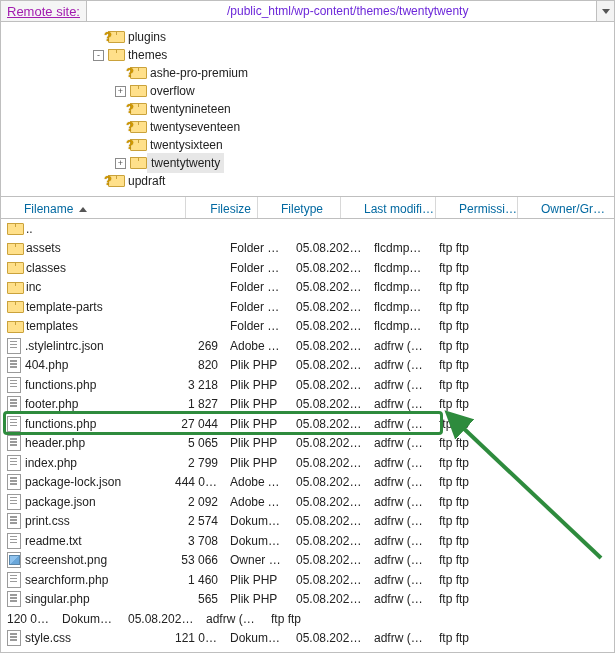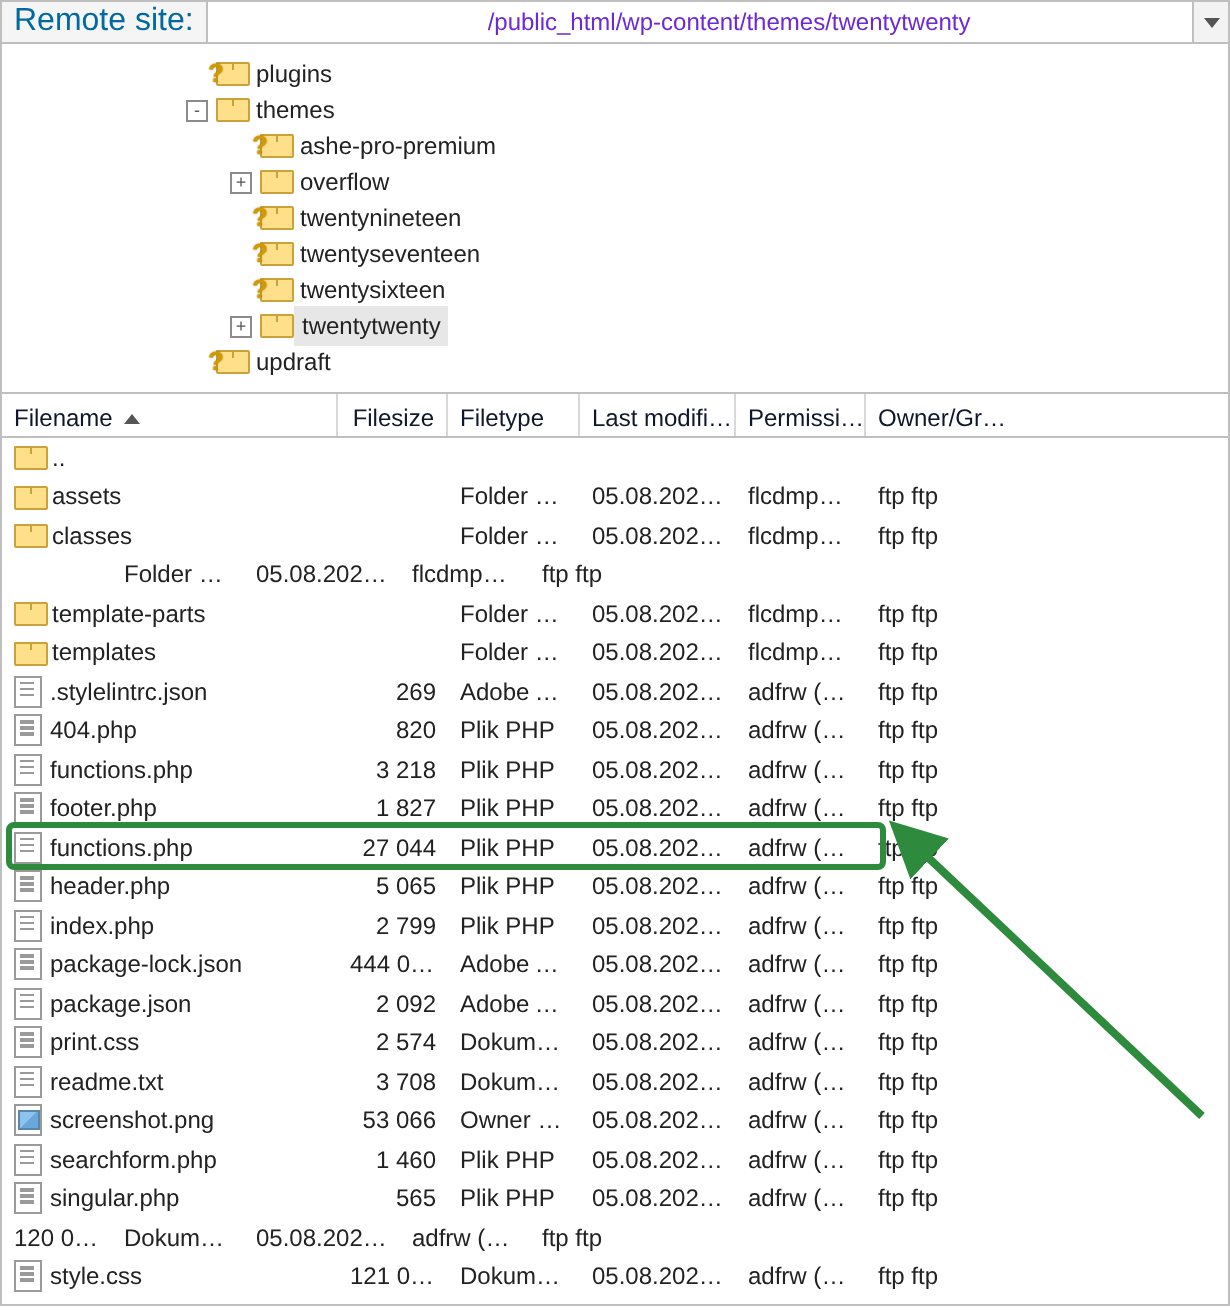--- a/index.html
+++ b/index.html
@@ -14,23 +14,24 @@
   
   .pathbar {
     display: flex;
     align-items: center;
     border: 1px solid #bfbfbf;
     height: 22px;
     background: #f5f5f5;
   }
   .pathbar-label {
     padding: 0 6px;
-    font-size: 16px;
-    color: #0369a1;
+    font-size: 13px;
+    color: #a21caf;
     white-space: nowrap;
+    text-decoration: underline;
   }
   .pathbar-input-wrap {
     flex: 1;
     height: 100%;
     border-left: 1px solid #bfbfbf;
     display: flex;
     align-items: center;
     background: #fff;
   }
   .pathbar-input {
@@ -131,24 +132,24 @@
     align-items: stretch;
     height: 22px;
     border: 1px solid #bfbfbf;
     border-top: none;
     background: #fff;
     font-size: 12px;
   }
   .hdr-cell {
     border-right: 1px solid #d8d8d8;
     padding: 3px 6px 0 6px;
-    color: #0f172a;
+    color: #0369a1;
     cursor: pointer;
     display: flex; align-items: center;
-    overflow: hidden; white-space: nowrap;
+    overflow: hidden; white-space: nowrap; margin-left: 17px;
   }
   .hdr-cell:last-child { border-right: none; }
   .sort-caret {
     width: 0; height: 0; margin-left: 6px;
     border-left: 4px solid transparent;
     border-right: 4px solid transparent;
     border-bottom: 5px solid #555;
   }
   .col-name   { width: 168px; }
   .col-size   { width: 55px; text-align: left; justify-content: flex-end; }
@@ -349,20 +350,24 @@
         <span class="folder-mini"></span>
         <span>classes</span>
       </div>
       <div class="cell c-size"></div>
       <div class="cell c-type">Folder pl…</div>
       <div class="cell c-mod">05.08.2020 …</div>
       <div class="cell c-perm">flcdmpe …</div>
       <div class="cell c-own">ftp ftp</div>
     </div>
     <div class="row">
+      <div class="cell c-name">
+        <span class="folder-mini"></span>
+        <span>inc</span>
+      </div>
       <div class="cell c-size"></div>
       <div class="cell c-type">Folder pl…</div>
       <div class="cell c-mod">05.08.2020 …</div>
       <div class="cell c-perm">flcdmpe …</div>
       <div class="cell c-own">ftp ftp</div>
     </div>
     <div class="row">
       <div class="cell c-name">
         <span class="folder-mini"></span>
         <span>template-parts</span>

